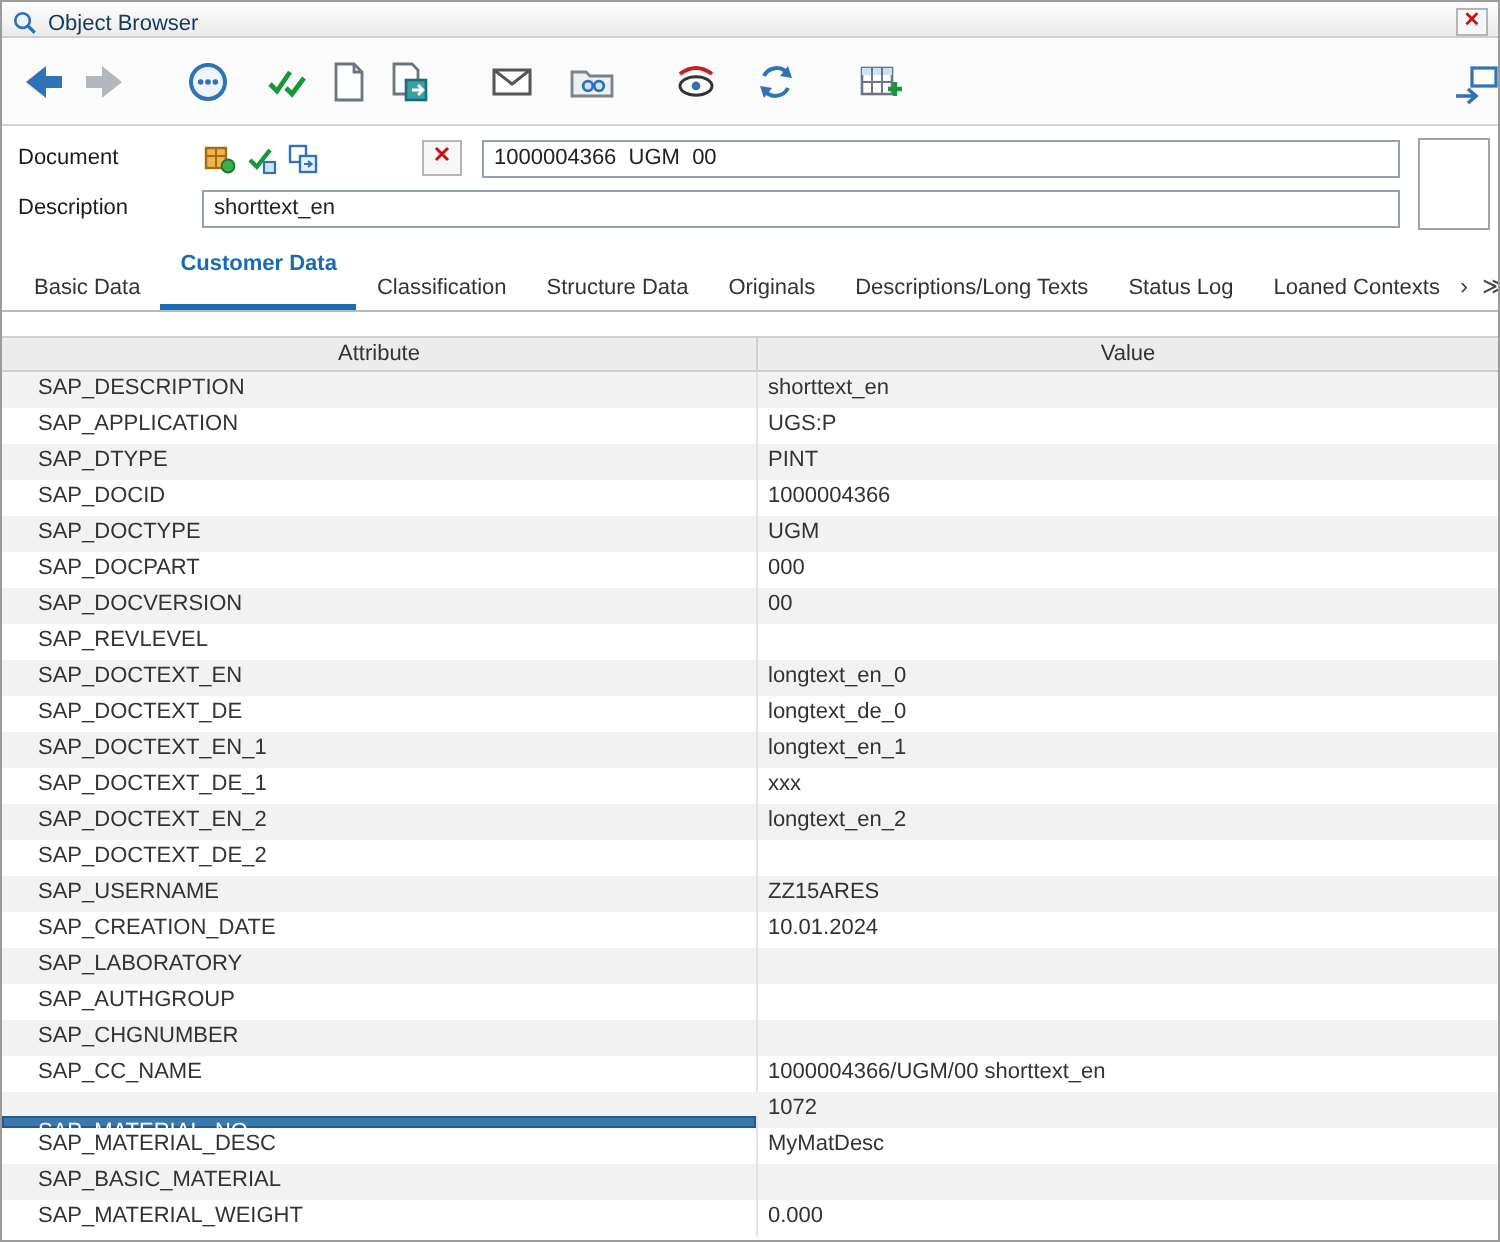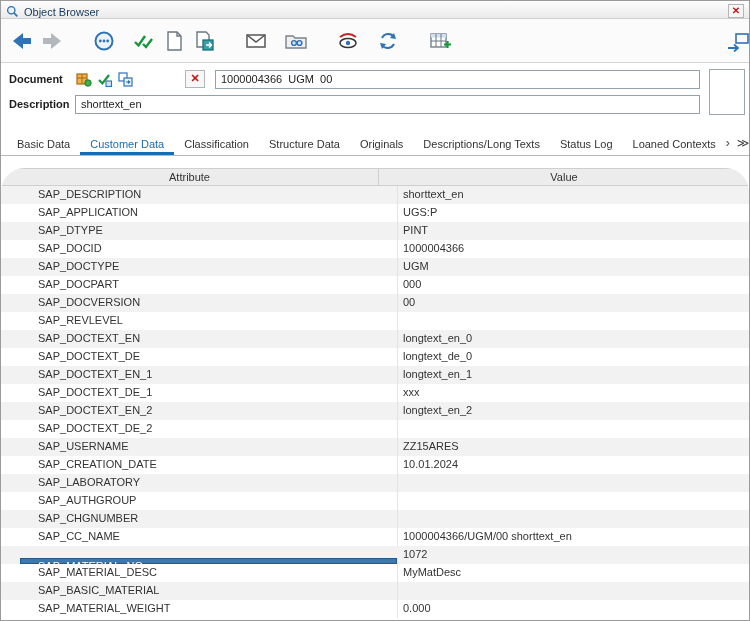--- a/index.html
+++ b/index.html
@@ -15,40 +15,40 @@
   .toolbar { height:44px; flex:0 0 44px; background:#fbfbfb; border-bottom:1px solid #d6d6d6; display:flex; align-items:center; padding:0 6px; position:relative; }
   .tb-btn { width:30px; height:30px; display:flex; align-items:center; justify-content:center; cursor:pointer; border-radius:2px; }
   .tb-gap { width:22px; }
   .tb-gap-sm { width:10px; }
   .tb-right { position:absolute; right:-4px; top:8px; }
 
   
   .formarea { padding:6px 2px 8px 8px; display:flex; align-items:flex-start; }
   .form-left { flex:1; display:flex; flex-direction:column; gap:5px; }
   .form-row { display:flex; align-items:center; height:20px; }
-  .form-label { width:66px; font-weight:bold; color:#1c1c1c; }
+  .form-label { width:92px; font-weight:normal; color:#1c1c1c; }
   .doc-icons { display:flex; align-items:center; gap:4px; width:92px; }
   .clear-btn { width:20px; height:18px; border:1px solid #b5b5b5; background:#f7f7f7; color:#cc1111; font-weight:bold; text-align:center; line-height:15px; cursor:pointer; margin:0 10px 0 18px; }
   .field { flex:1; height:19px; border:1px solid #96a2ab; background:#fff; font-size:11px; padding:0 5px; font-family:"Liberation Sans", sans-serif; color:#222; }
   .preview { width:36px; height:46px; border:1px solid #9aa5ad; background:#fff; margin-left:9px; margin-right:2px; }
 
   
   .tabstrip { margin-top:6px; display:flex; align-items:flex-end; border-bottom:1px solid #b9b9b9; padding:0 6px; height:27px; }
   .tab { padding:6px 10px 5px; cursor:pointer; color:#333; white-space:nowrap; }
-  .tab.active { color:#1a6cb0; font-weight:normal; border-bottom:3px solid #1a6cb0; padding-bottom:2px; }
+  .tab.active { color:#1a6cb0; font-weight:bold; border-bottom:3px solid #1a6cb0; padding-bottom:14px; }
   .tab-scrolls { margin-left:auto; display:flex; gap:7px; color:#444; padding:0 2px 5px 0; font-size:12px; }
   .tab-scrolls span { cursor:pointer; }
 
   
-  .tablewrap { margin-top:12px; flex:1; overflow:hidden;border-radius:24px; }
+  .tablewrap { margin-top:12px; flex:1; overflow:hidden; }
   .thead { display:flex; height:18px; background:#ececec; border-top:1px solid #cfcfcf; border-bottom:1px solid #cfcfcf; }
   .th { text-align:center; color:#333; line-height:17px; }
   .th.attr { width:378px; border-right:1px solid #cfcfcf; }
   .th.val { flex:1; }
-  .trow { display:flex; height:18px; line-height:17px; cursor:default;padding-left:19px; }
+  .trow { display:flex; height:18px; line-height:17px; cursor:default; }
   .trow.even { background:#f2f2f2; }
   .trow.odd { background:#ffffff; }
   .cell { color:#333; overflow:hidden; white-space:nowrap; }
   .cell.attr { width:378px; padding-left:18px; border-right:1px solid #e3e3e3; }
   .cell.val { flex:1; padding-left:5px; }
   .cell.attr.selected { background:#3c77ad; color:#fff; box-shadow: inset 0 0 0 1px #235a8c; margin-top: 12px; }
 
   svg { display:block; }
 </style>
 </head>

